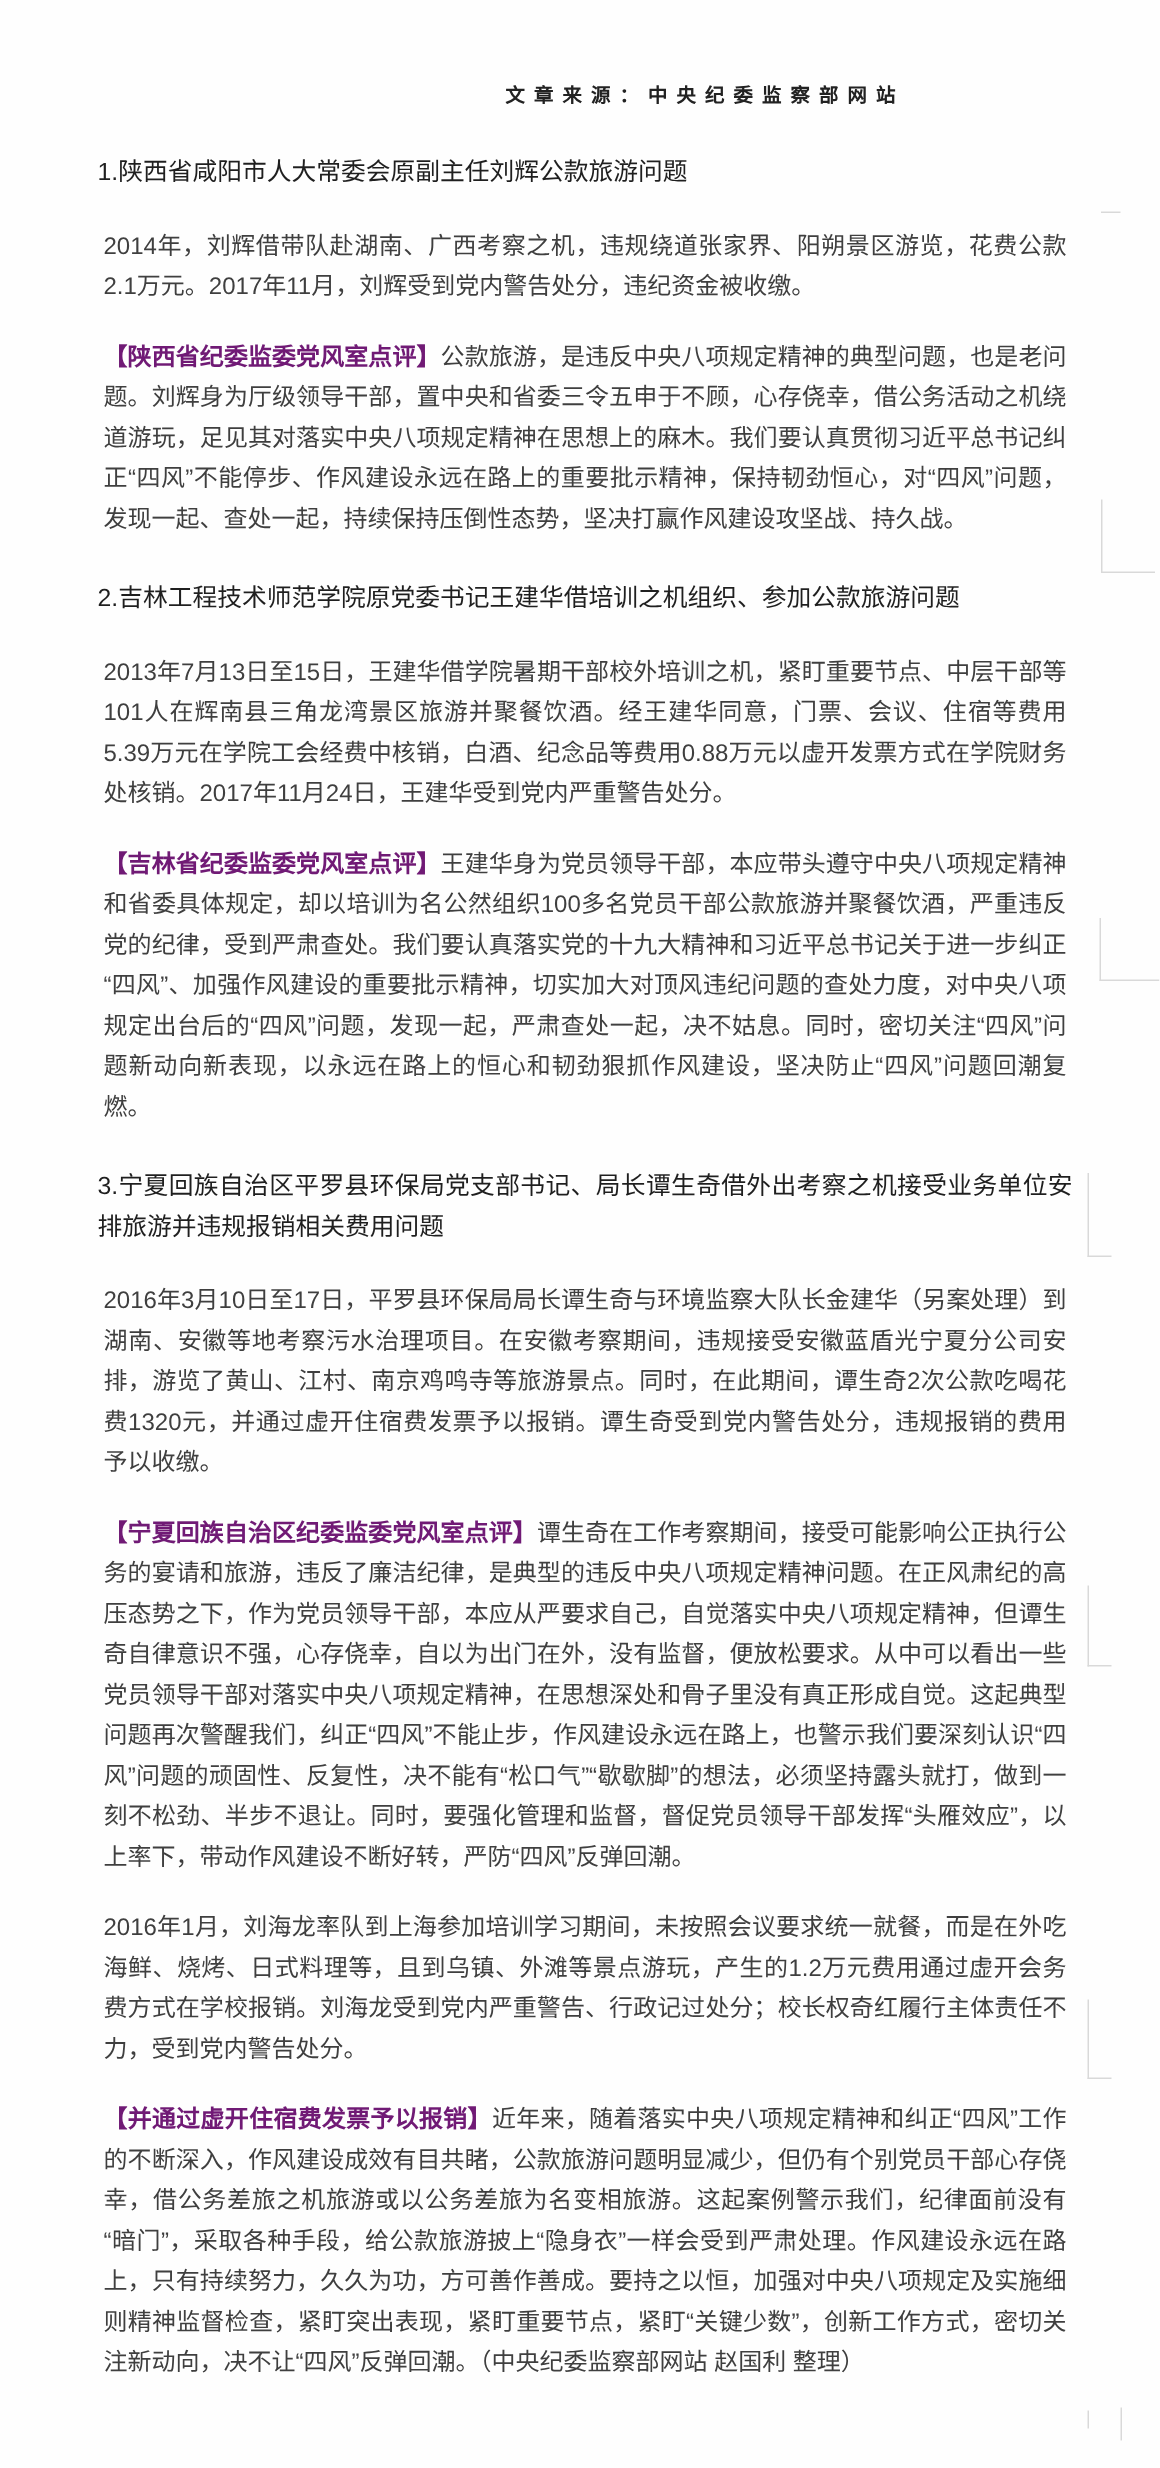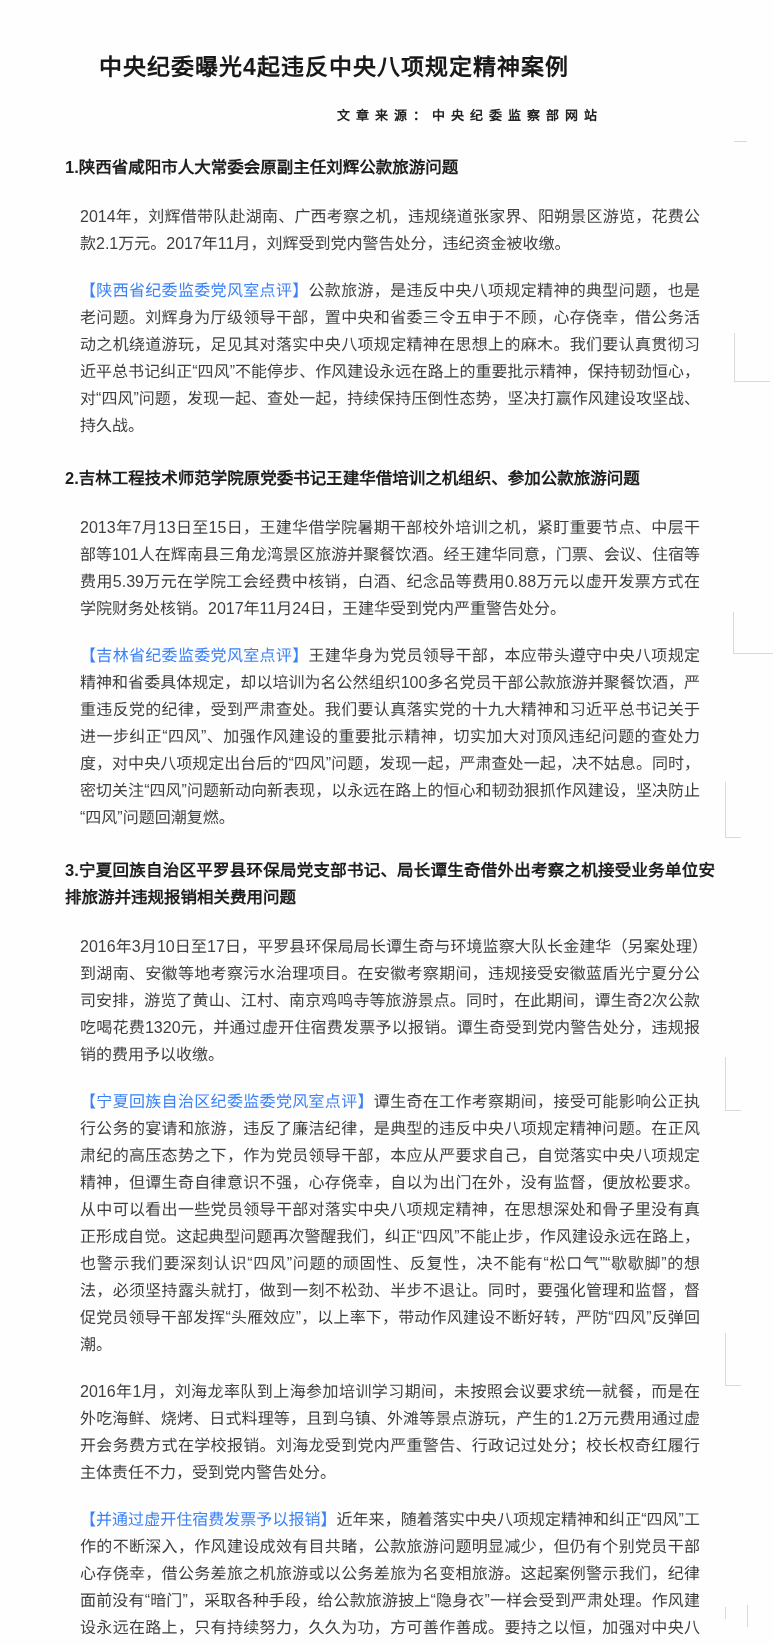--- a/index.html
+++ b/index.html
@@ -31,50 +31,49 @@
     font-size: 13px;
     font-weight: bold;
     color: #222222;
     letter-spacing: 6px;
     margin: 0 0 24px 0;
     line-height: 24px;
     text-align: right;
   }
   .case-heading {
     font-size: 16.5px;
-    font-weight: bold;
+    font-weight: normal;
     color: #1f1f1f;
     line-height: 27px;
     margin: 26px 0 22px 0;
     text-align: justify;
   }
   .body-text {
     font-size: 16px;
     color: #3f3f3f;
     line-height: 27px;
-    margin: 20px 15px;
+    margin: 20px 4px;
     text-align: justify;
   }
   .c-label {
-    font-weight: normal;
-    color: #3b82f6;
+    font-weight: bold;
+    color: #701a75;
   }
   
   .mark {
     position: absolute;
     background: #d9d9d9;
   }
 </style>
 </head>
 <body>
 
 <div class="content">
 
   <div class="title-wrap">
-    <h1 class="doc-title">中央纪委曝光4起违反中央八项规定精神案例</h1>
     <div class="doc-source">文章来源：中央纪委监察部网站</div>
   </div>
 
   <section>
     <h2 class="case-heading">1.陕西省咸阳市人大常委会原副主任刘辉公款旅游问题</h2>
     <p class="body-text">2014年，刘辉借带队赴湖南、广西考察之机，违规绕道张家界、阳朔景区游览，花费公款2.1万元。2017年11月，刘辉受到党内警告处分，违纪资金被收缴。</p>
     <p class="body-text"><span class="c-label">【陕西省纪委监委党风室点评】</span><span>公款旅游，是违反中央八项规定精神的典型问题，也是老问题。刘辉身为厅级领导干部，置中央和省委三令五申于不顾，心存侥幸，借公务活动之机绕道游玩，足见其对落实中央八项规定精神在思想上的麻木。我们要认真贯彻习近平总书记纠正“四风”不能停步、作风建设永远在路上的重要批示精神，保持韧劲恒心，对“四风”问题，发现一起、查处一起，持续保持压倒性态势，坚决打赢作风建设攻坚战、持久战。</span></p>
   </section>
 
   <section>

